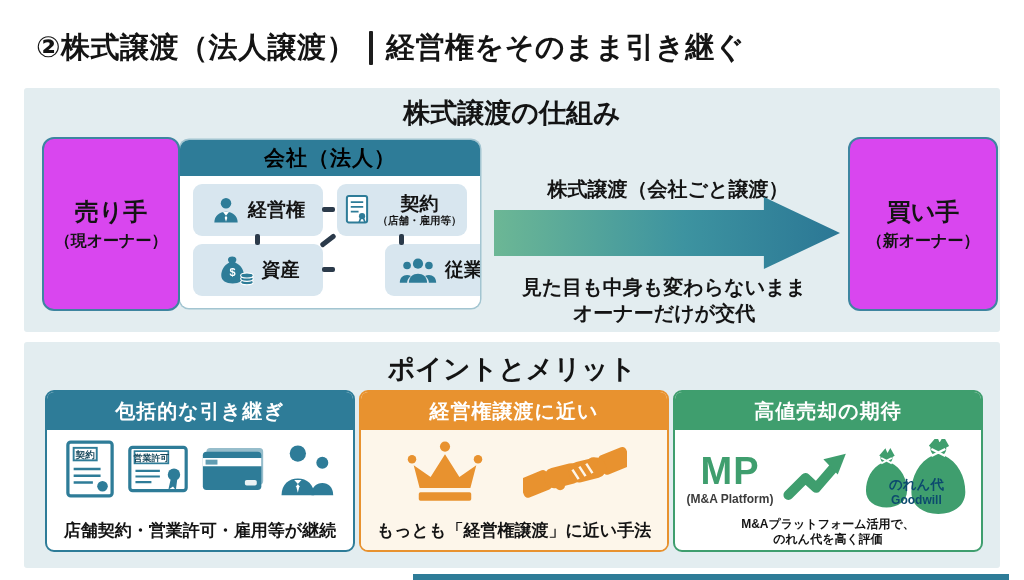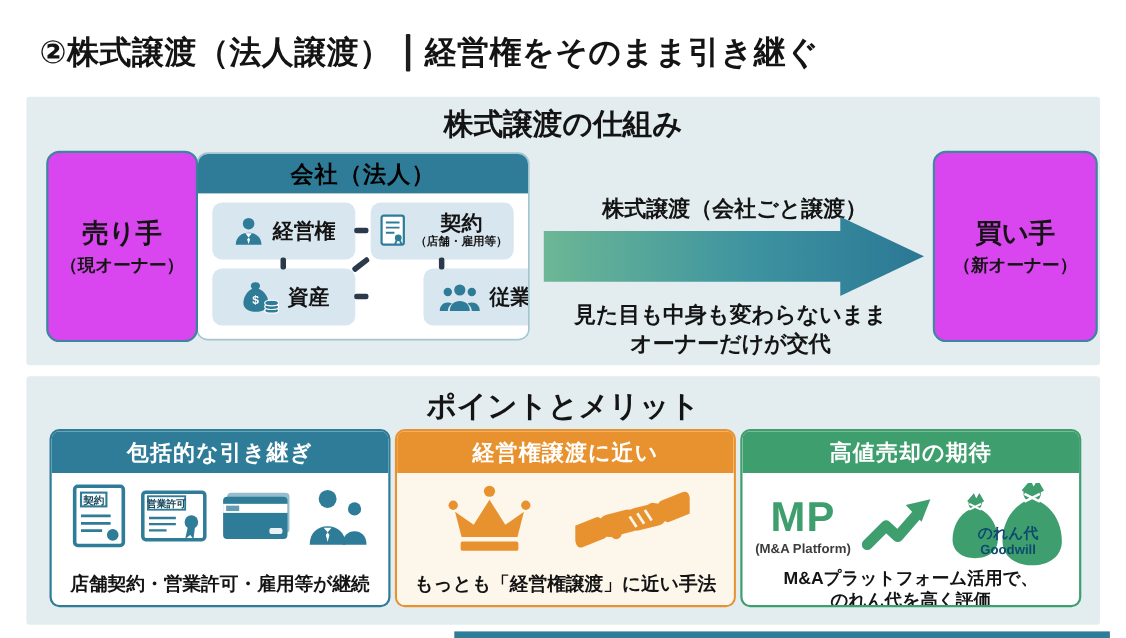--- a/index.html
+++ b/index.html
@@ -63,21 +63,21 @@
   .card-1 .card-header{background:#2e7c98;}
   .card-2 .card-header{background:#e8922f;}
   .card-3 .card-header{background:#3f9e6e;}
   .card-body{flex:1;display:flex;flex-direction:column;align-items:center;justify-content:space-between;padding:9px 6px 9px;}
   .card-2 .card-body{background:#fdf6ea;}
   .card-icons{display:flex;align-items:center;justify-content:center;}
   .card-1 .card-icons{gap:12px;}
   .card-2 .card-icons{gap:34px;}
   .card-3 .card-icons{gap:10px;}
   .card-caption{font-size:17px;font-weight:bold;text-align:center;line-height:1.25;}
-  .card-3 .card-caption{font-size:16px;}
+  .card-3 .card-caption{font-size:12px;}
 
   
   .mp-block{display:flex;flex-direction:column;align-items:center;line-height:1;}
   .mp-text{font-size:38px;font-weight:bold;color:#3f9e6e;letter-spacing:1px;}
   .mp-sub{font-size:12px;font-weight:bold;color:#3c3c3c;margin-top:3px;white-space:nowrap;}
   .bags-wrap{position:relative;width:106px;height:78px;}
   .bag-text{position:absolute;left:0;width:100%;text-align:center;color:#0c4a6e;font-weight:bold;}
   .bag-line1{top:37px;font-size:13.5px;}
   .bag-line2{top:54px;font-size:12px;}
 

